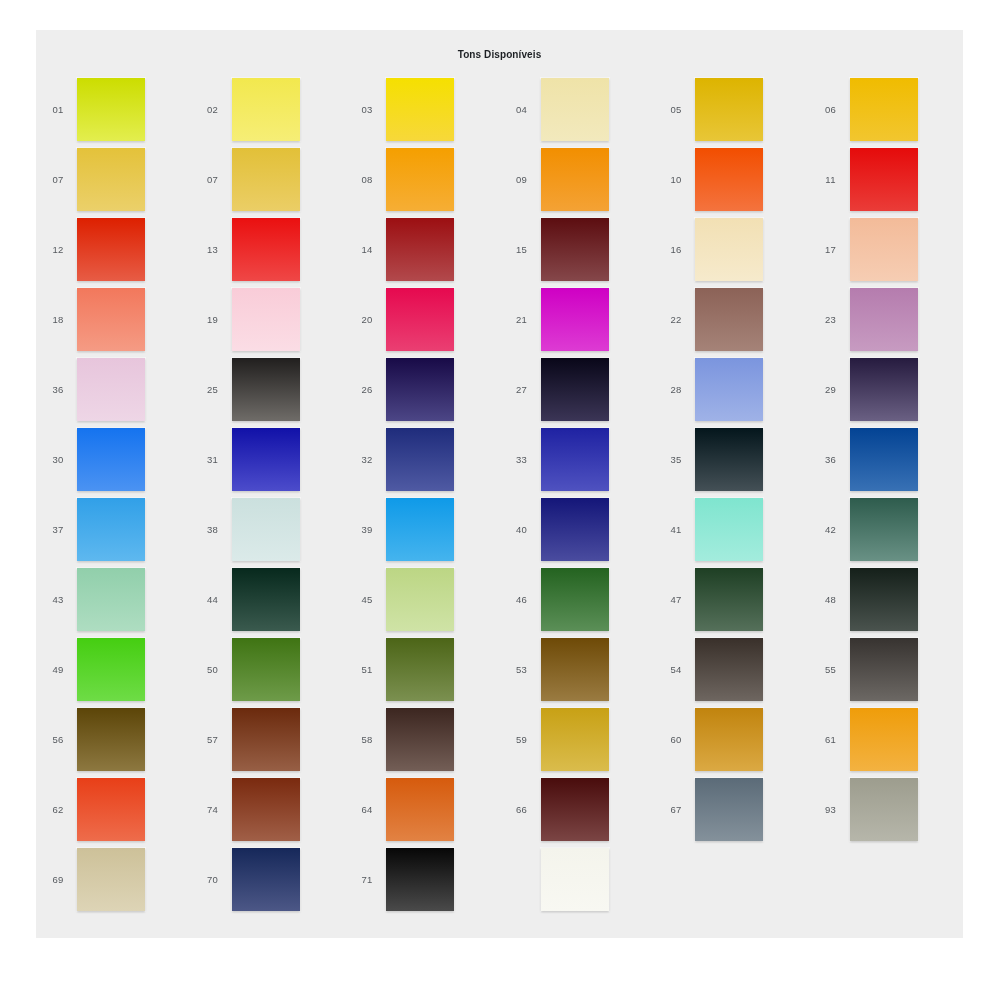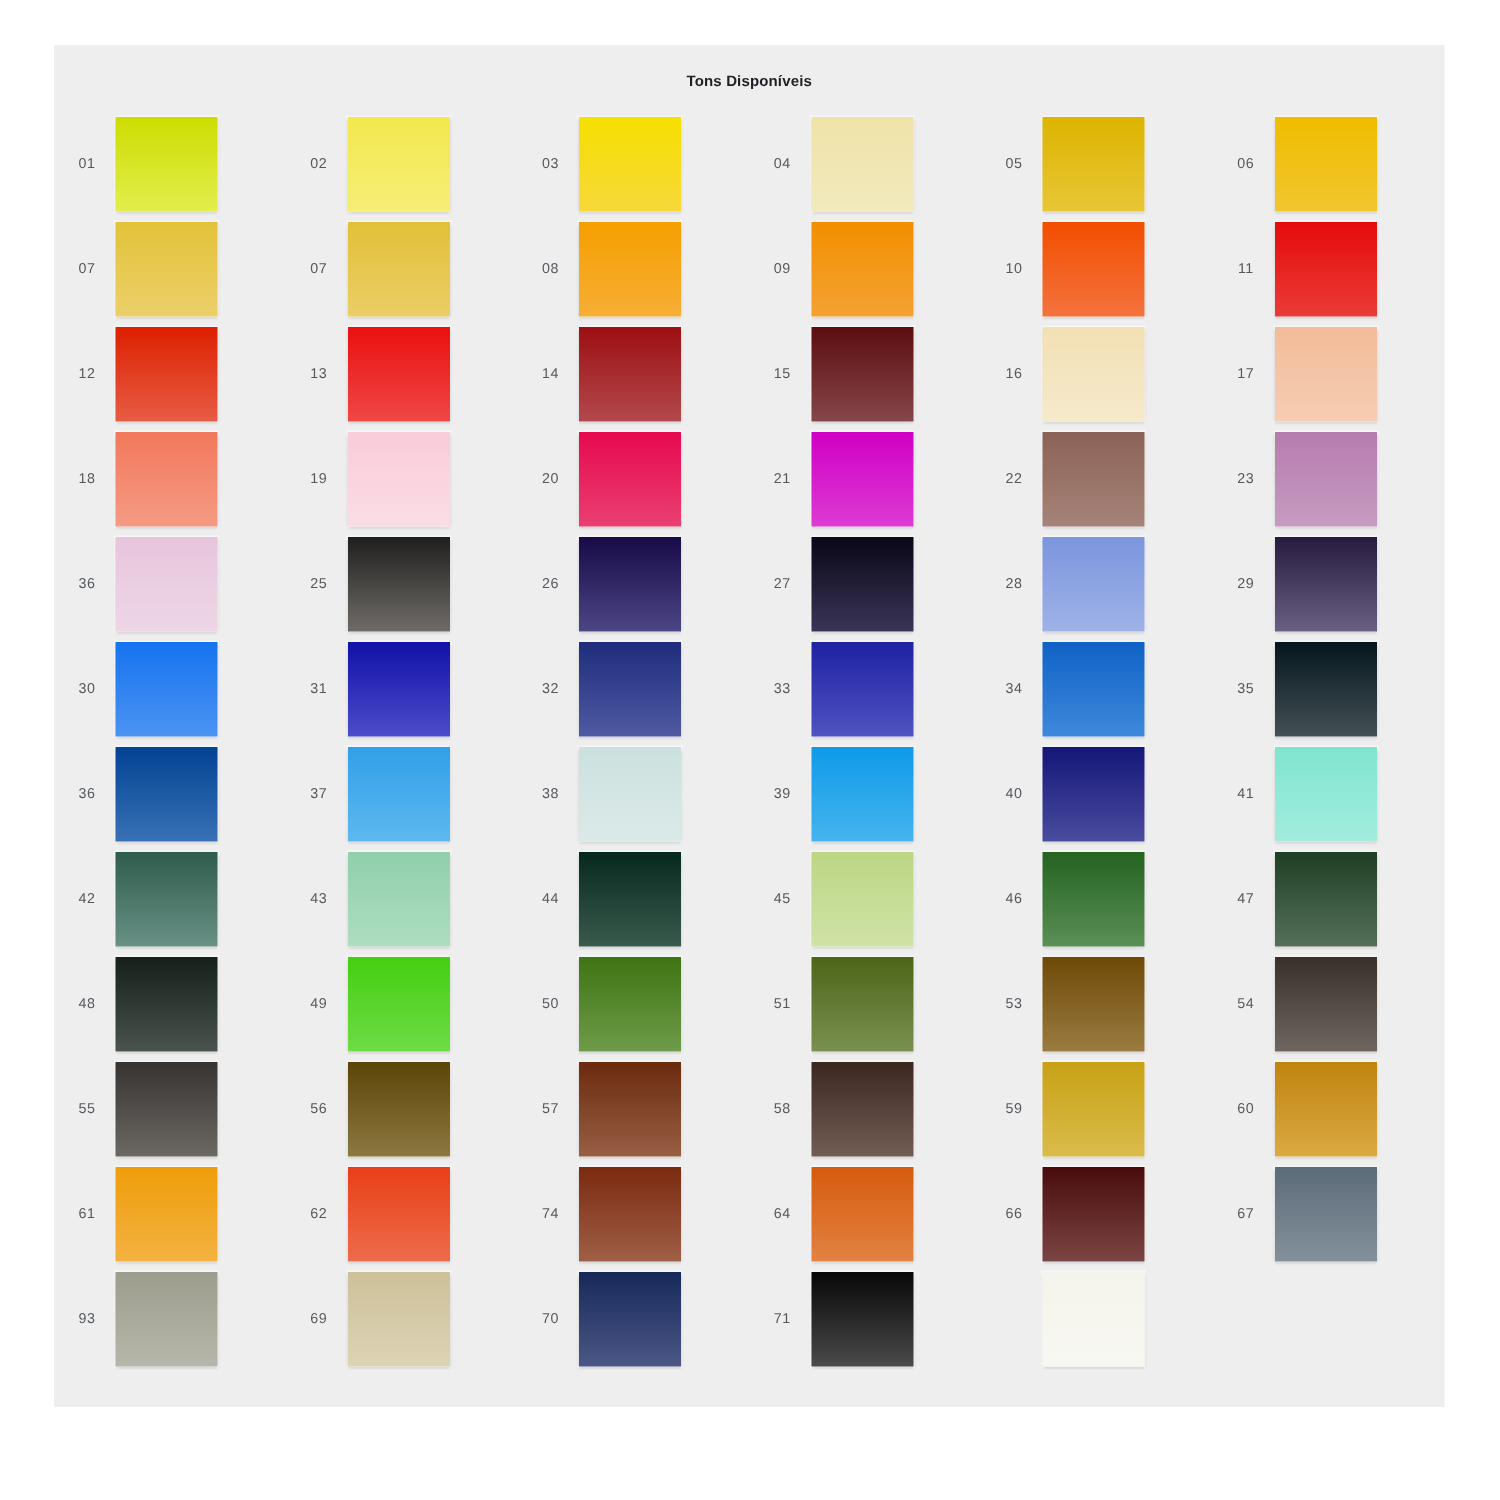--- a/index.html
+++ b/index.html
@@ -208,24 +208,20 @@
       </div>
       <div class="swatch-cell">
         <span class="swatch-label">32</span>
         <span class="swatch-chip" style="background: linear-gradient(rgb(31, 44, 124) 0%, rgb(79, 90, 163) 100%);"></span>
       </div>
       <div class="swatch-cell">
         <span class="swatch-label">33</span>
         <span class="swatch-chip" style="background: linear-gradient(rgb(31, 34, 162) 0%, rgb(79, 82, 192) 100%);"></span>
       </div>
       <div class="swatch-cell">
-        <span class="swatch-label">34</span>
-        <span class="swatch-chip" style="background: linear-gradient(rgb(15, 98, 198) 0%, rgb(63, 136, 220) 100%);"></span>
-      </div>
-      <div class="swatch-cell">
         <span class="swatch-label">35</span>
         <span class="swatch-chip" style="background: linear-gradient(rgb(4, 22, 28) 0%, rgb(68, 80, 86) 100%);"></span>
       </div>
       <div class="swatch-cell">
         <span class="swatch-label">36</span>
         <span class="swatch-chip" style="background: linear-gradient(rgb(3, 67, 148) 0%, rgb(56, 113, 181) 100%);"></span>
       </div>
       <div class="swatch-cell">
         <span class="swatch-label">37</span>
         <span class="swatch-chip" style="background: linear-gradient(rgb(49, 160, 232) 0%, rgb(94, 184, 239) 100%);"></span>

